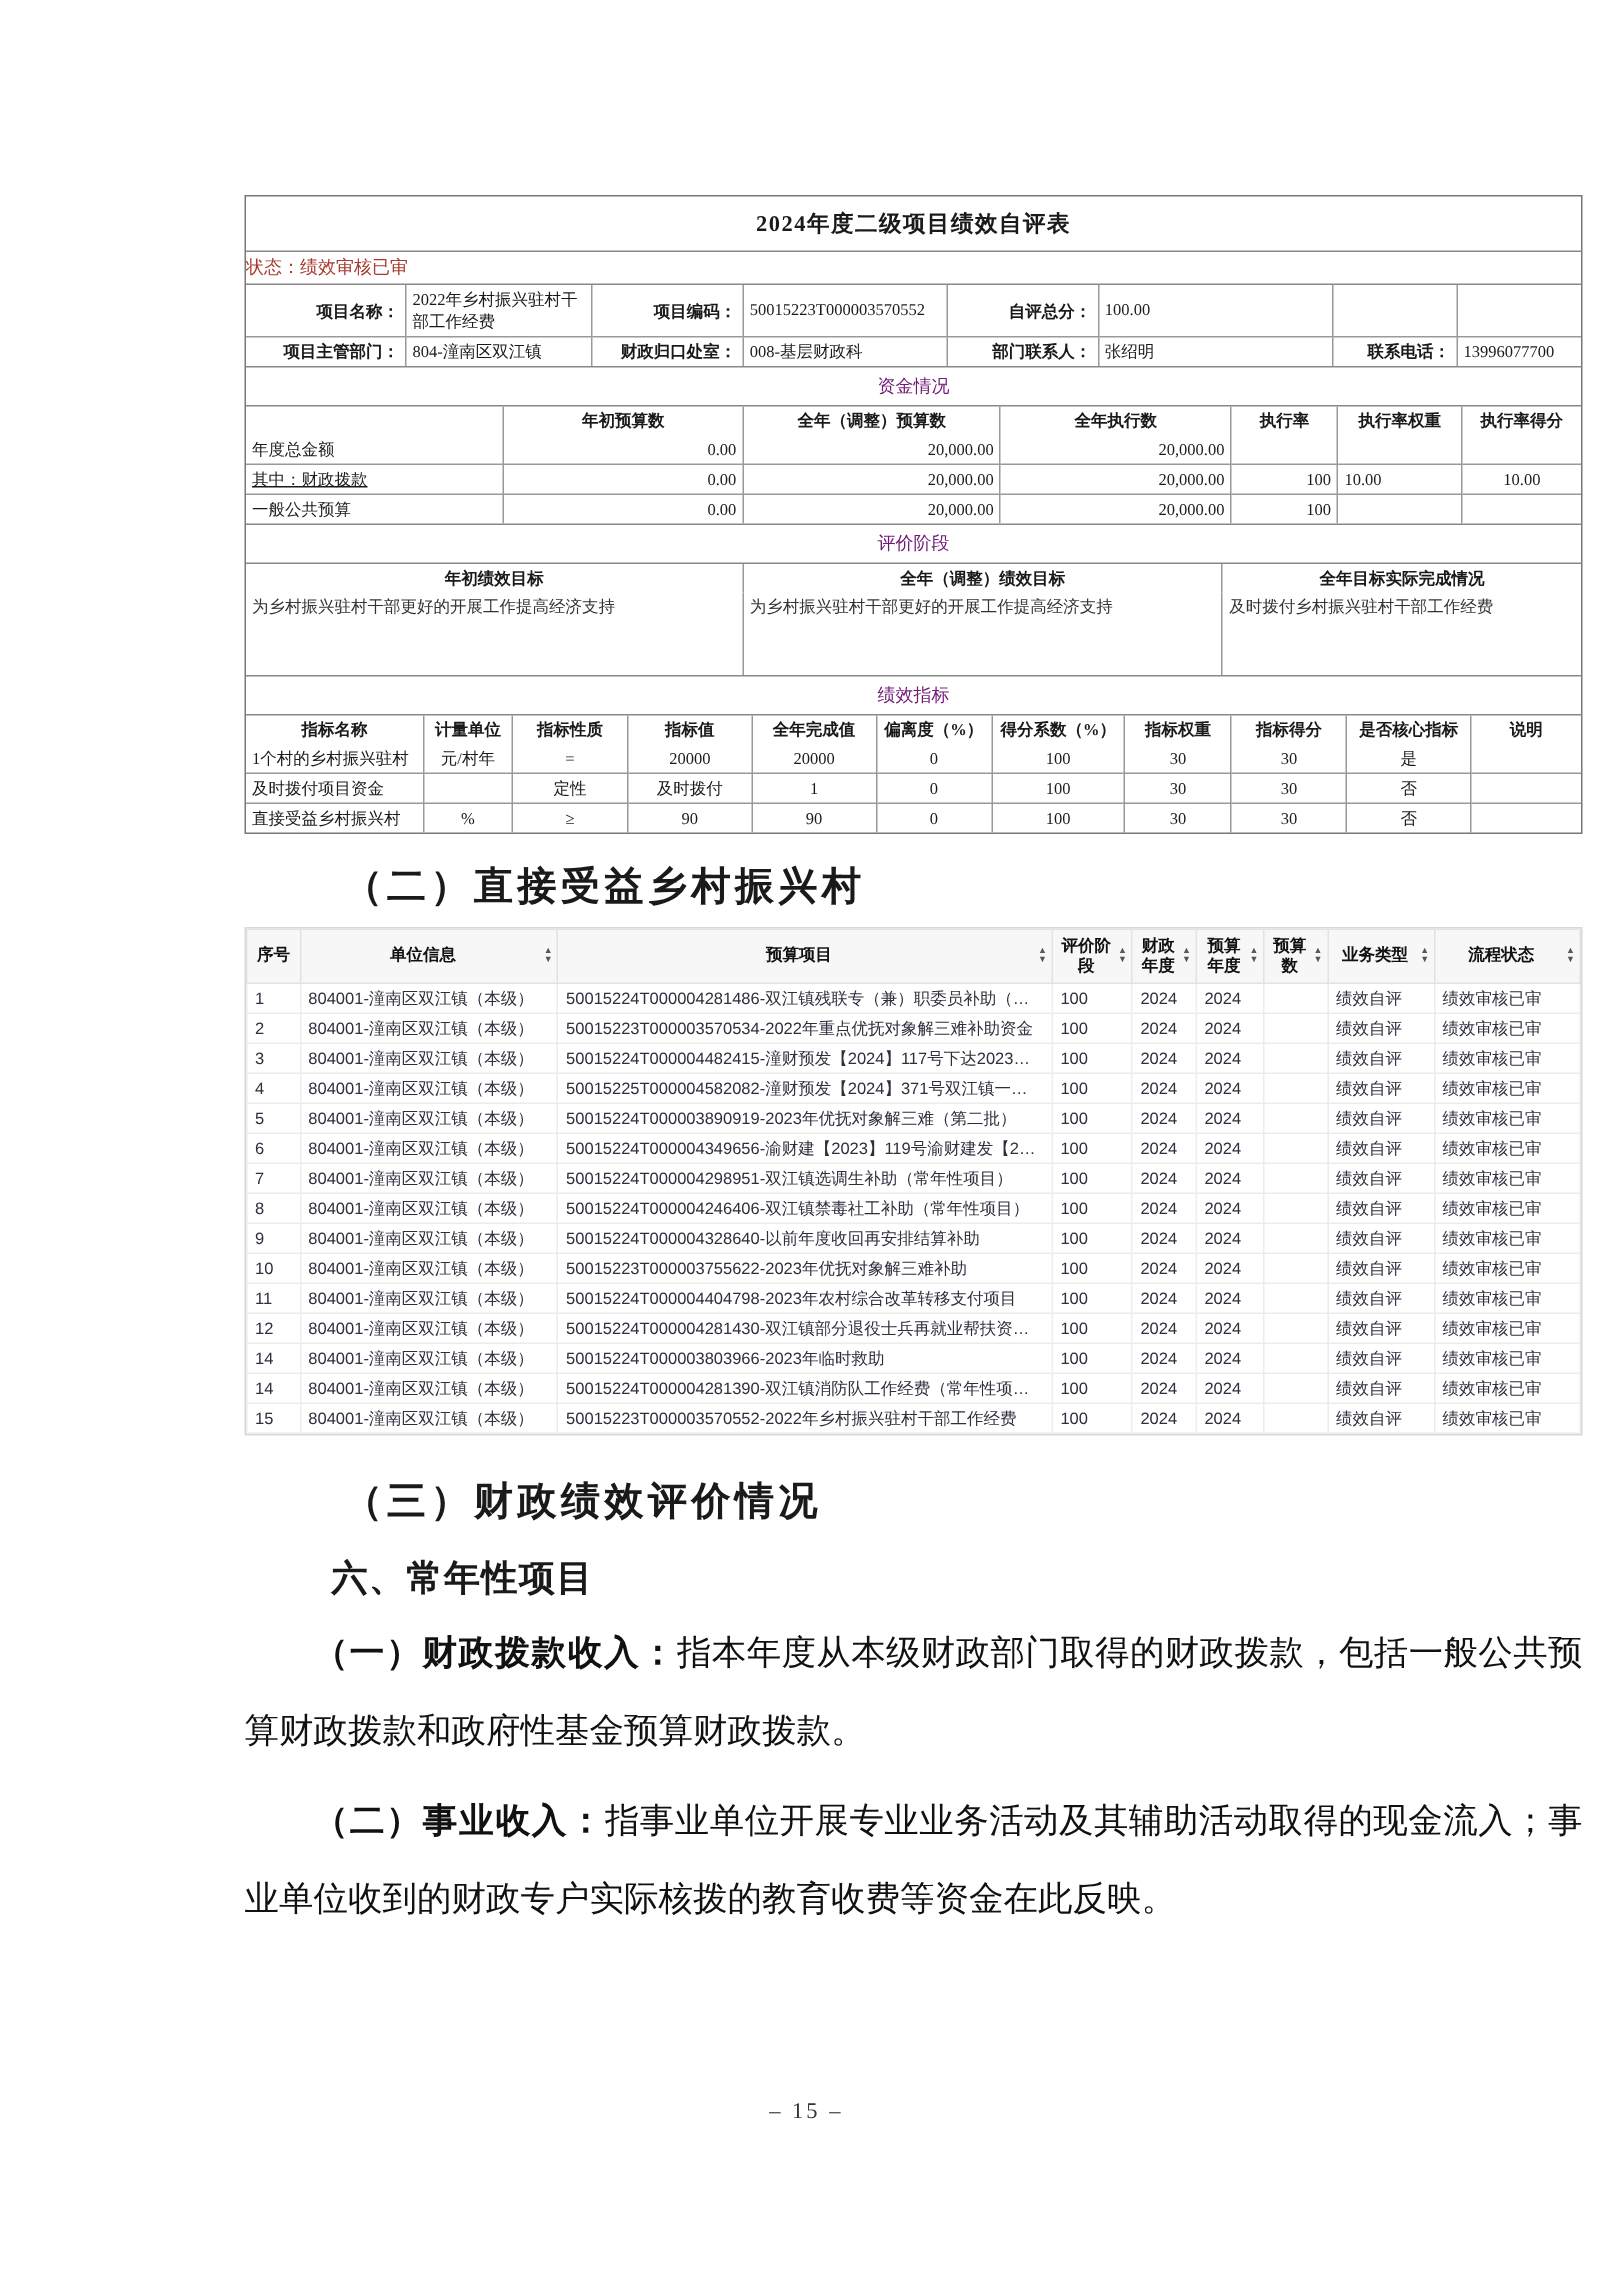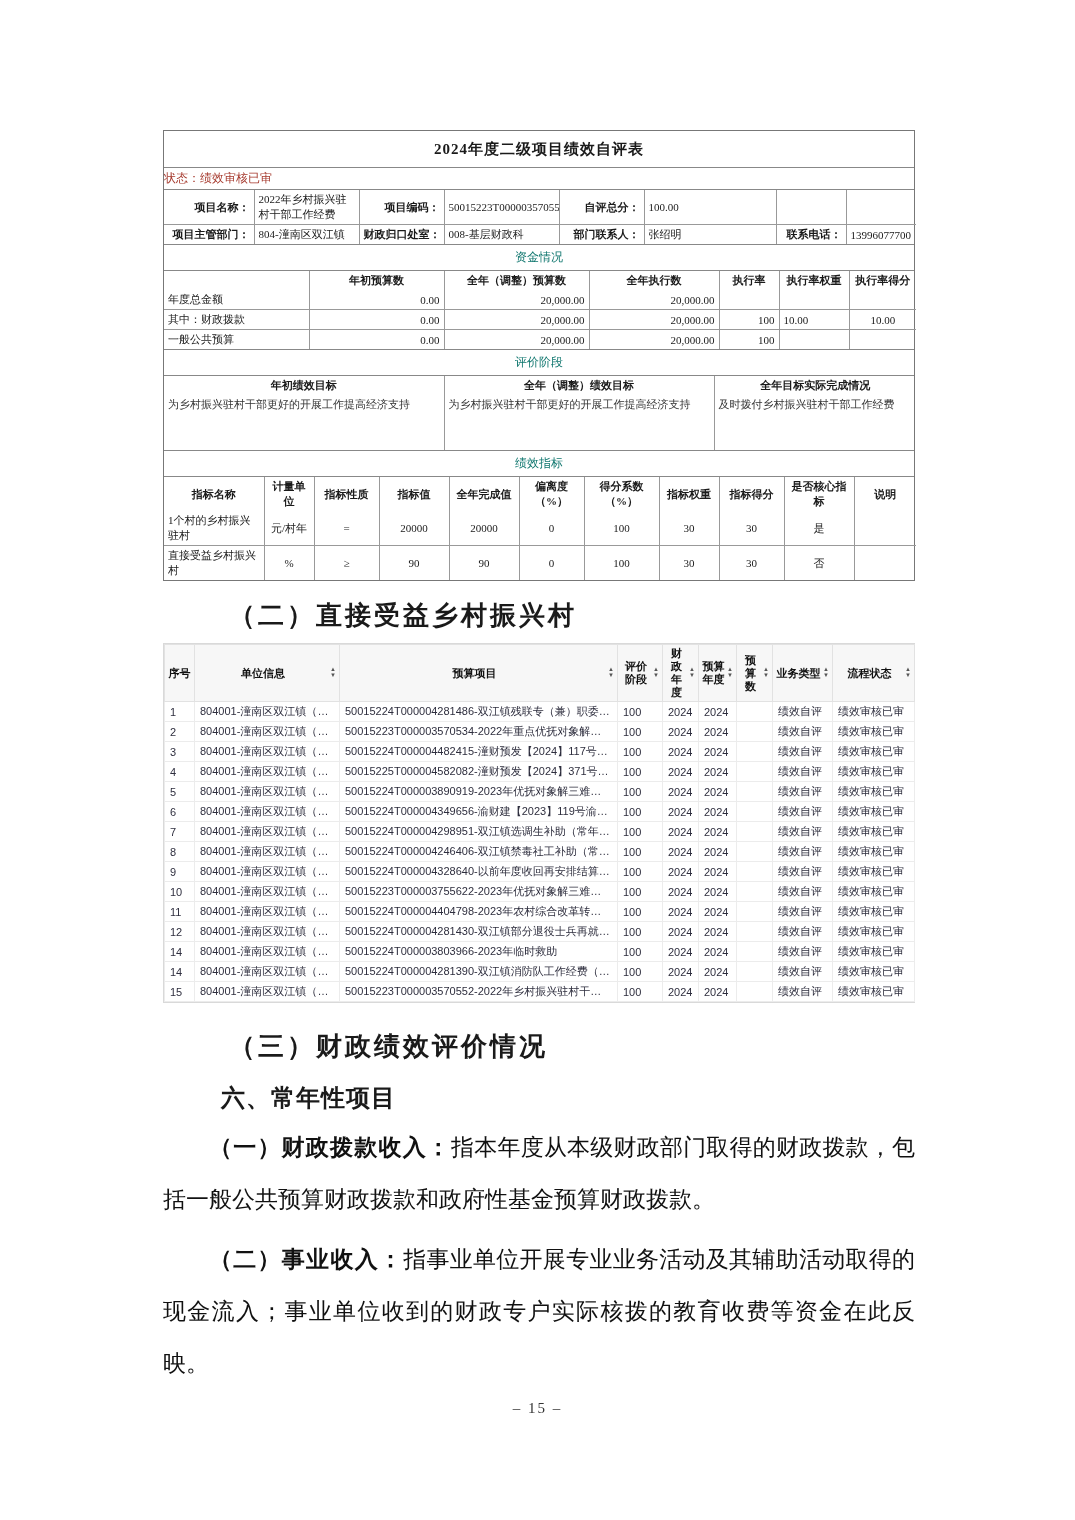--- a/index.html
+++ b/index.html
@@ -1,34 +1,34 @@
 <!DOCTYPE html>
 <html><head>
 <meta charset="utf-8">
 <style>
   * { margin:0; padding:0; box-sizing:border-box; }
   html,body { width:1075px; height:1520px; background:#ffffff; overflow:hidden;
     font-family:"Liberation Serif", serif; color:#1a1a1a; }
-  .content { position:absolute; left:163px; top:0; width:752px; }
+  .content { position:absolute; left:163px; top:0; width:892px; }
 
   
   .t1-wrap { margin-top:130px; border:1px solid #777; background:#fff; }
   .t1-title { text-align:center; font-weight:bold; font-size:15px; padding:9px 0 8px 0;
     border-bottom:1px solid #888; letter-spacing:1px; }
   .t1-status { text-align:left; font-size:12px; font-weight:normal; color:#a63a2e;
     padding:2px 6px 2px 0; border-bottom:1px solid #888; }
   table { border-collapse:collapse; width:100%; table-layout:fixed; }
   .t1-wrap table td, .t1-wrap table th { border:1px solid #999; font-size:11px;
     padding:2px 4px; overflow:hidden; }
   .t1-wrap table tr > *:first-child { border-left:none; }
   .t1-wrap table tr > *:last-child { border-right:none; }
   .t1-wrap table tr:first-child > * { border-top:none; }
   .t1-wrap table tr:last-child > * { border-bottom:none; }
   .info-label { font-weight:bold; text-align:right; white-space:nowrap; }
-  .band { text-align:center; color:#0f766e; font-size:12px; padding:4px 0;
+  .band { text-align:center; color:#701a75; font-size:12px; padding:4px 0;
     border-top:1px solid #888; border-bottom:1px solid #888; background:#fff; }
   .t1-wrap table th { font-weight:bold; text-align:center; }
   .goal-cell { vertical-align:top; height:55px; font-size:11px; color:#333; }
 
   
   .kaiti-head { font-size:26px; font-weight:bold; letter-spacing:3px;
     padding-left:66px; margin-top:17px; font-family:"Liberation Serif", serif; }
   .hei-head { font-size:24px; font-weight:bold; letter-spacing:1px;
     padding-left:58px; margin-top:18px; font-family:"Liberation Sans", sans-serif; }
   .para { font-size:23px; line-height:52px; text-align:justify;
@@ -123,21 +123,21 @@
           <tr>
             <td style="text-align: left;">年度总金额</td>
             <td style="text-align: right;">0.00</td>
             <td style="text-align: right;">20,000.00</td>
             <td style="text-align: right;">20,000.00</td>
             <td style="text-align: right;"></td>
             <td style="text-align: left;"></td>
             <td style="text-align: center;"></td>
           </tr>
           <tr>
-            <td style="text-align: left;">其中：财政拨款</td>
+            <td style="text-align: left; text-decoration: underline;">其中：财政拨款</td>
             <td style="text-align: right;">0.00</td>
             <td style="text-align: right;">20,000.00</td>
             <td style="text-align: right;">20,000.00</td>
             <td style="text-align: right;">100</td>
             <td style="text-align: left;">10.00</td>
             <td style="text-align: center;">10.00</td>
           </tr>
           <tr>
             <td style="text-align: left;">一般公共预算</td>
             <td style="text-align: right;">0.00</td>
@@ -211,20 +211,33 @@
             <td style="text-align: center;">20000</td>
             <td style="text-align: center;">20000</td>
             <td style="text-align: center;">0</td>
             <td style="text-align: center;">100</td>
             <td style="text-align: center;">30</td>
             <td style="text-align: center;">30</td>
             <td style="text-align: center;">是</td>
             <td style="text-align: center;"></td>
           </tr>
           <tr>
+            <td style="text-align: left;">及时拨付项目资金</td>
+            <td style="text-align: center;"></td>
+            <td style="text-align: center;">定性</td>
+            <td style="text-align: center;">及时拨付</td>
+            <td style="text-align: center;">1</td>
+            <td style="text-align: center;">0</td>
+            <td style="text-align: center;">100</td>
+            <td style="text-align: center;">30</td>
+            <td style="text-align: center;">30</td>
+            <td style="text-align: center;">否</td>
+            <td style="text-align: center;"></td>
+          </tr>
+          <tr>
             <td style="text-align: left;">直接受益乡村振兴村</td>
             <td style="text-align: center;">%</td>
             <td style="text-align: center;">≥</td>
             <td style="text-align: center;">90</td>
             <td style="text-align: center;">90</td>
             <td style="text-align: center;">0</td>
             <td style="text-align: center;">100</td>
             <td style="text-align: center;">30</td>
             <td style="text-align: center;">30</td>
             <td style="text-align: center;">否</td>

